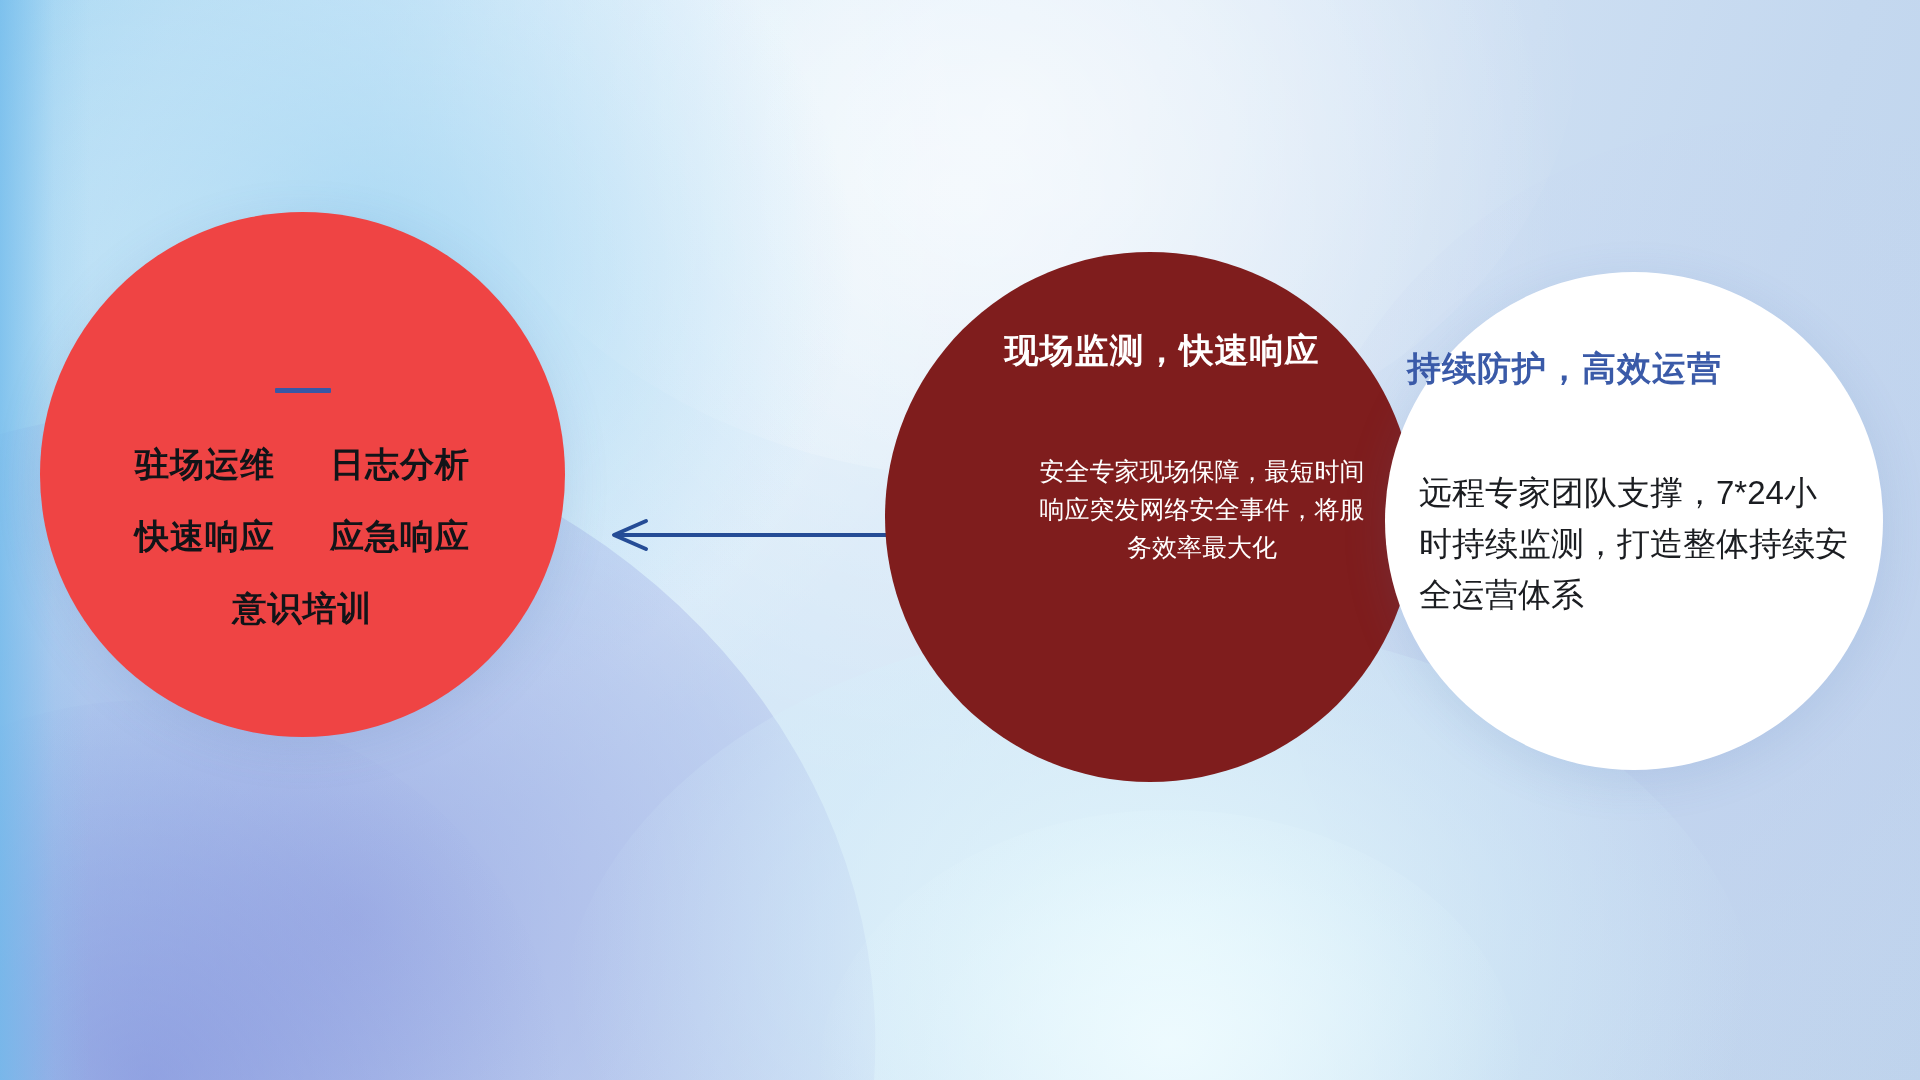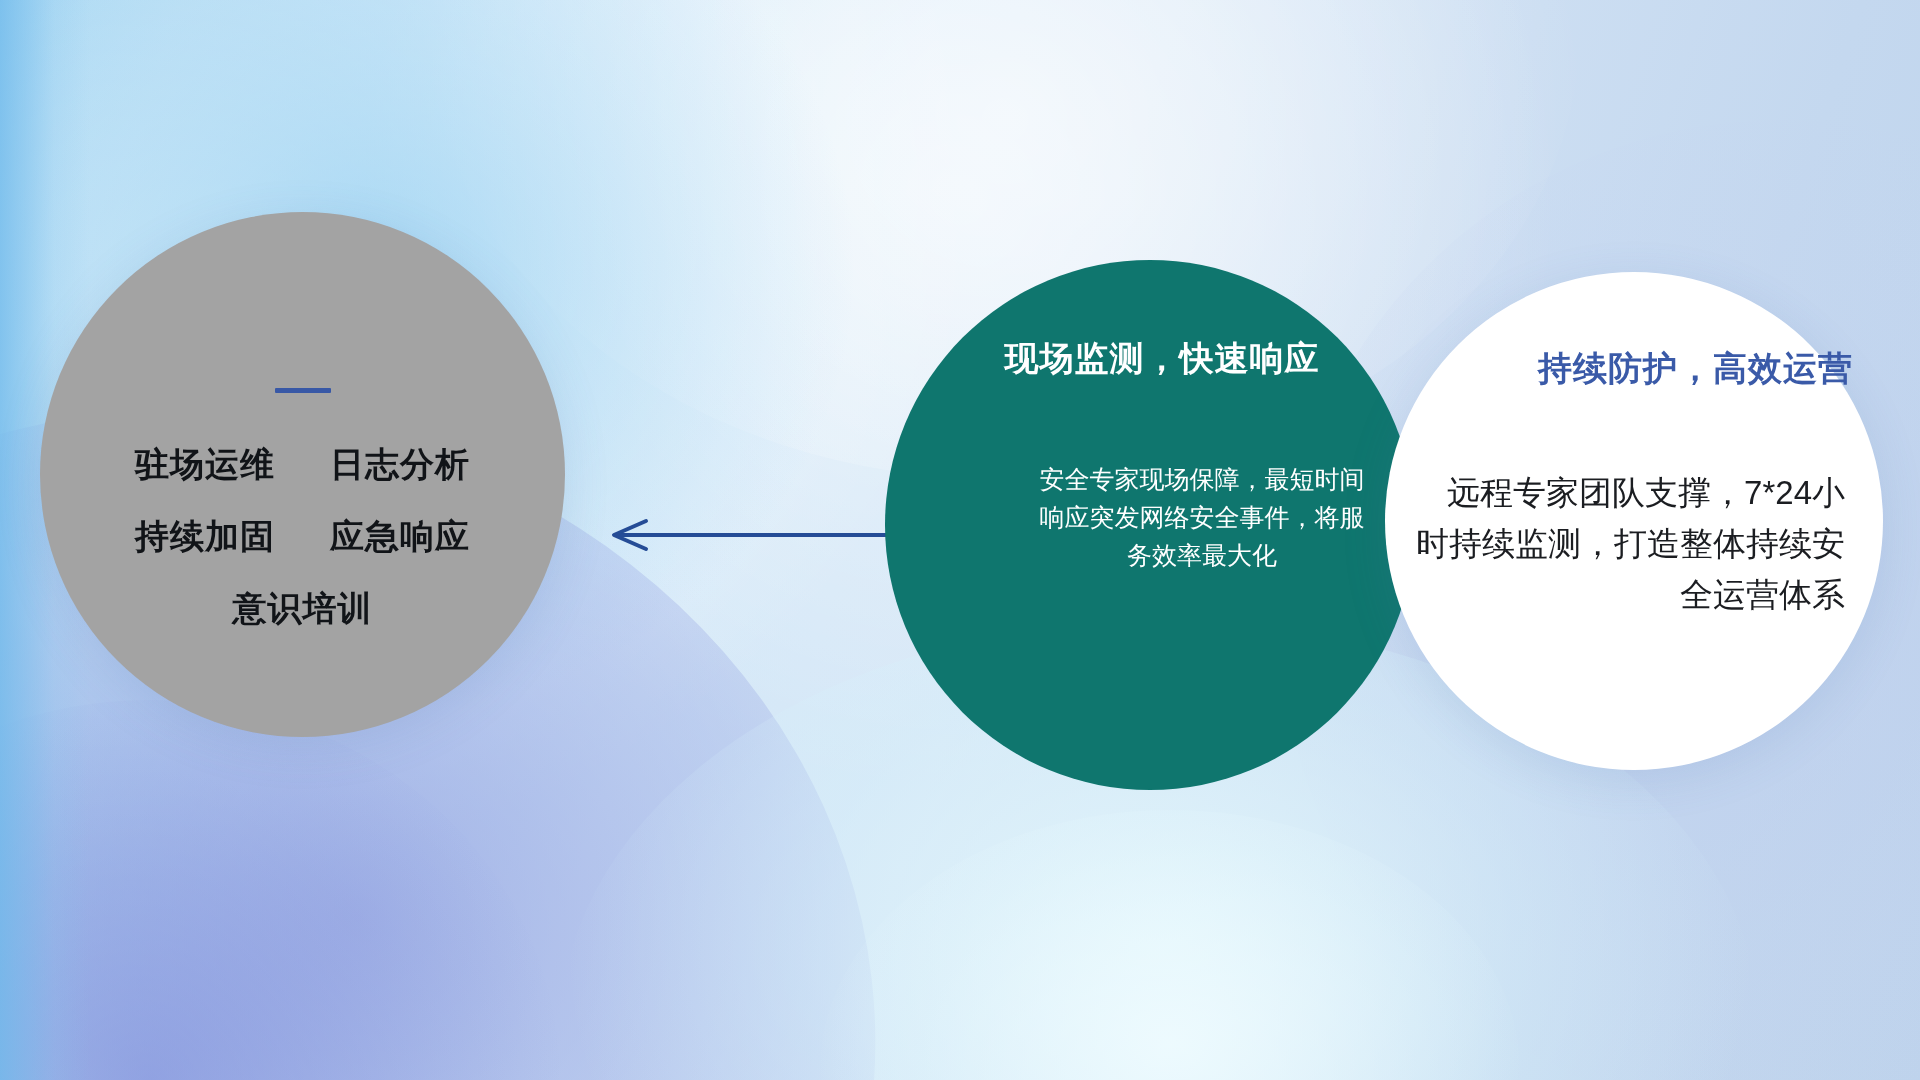--- a/index.html
+++ b/index.html
@@ -73,26 +73,26 @@
   .vignette-l {
     position:absolute; left:0; top:0; width:90px; height:100%;
     background:linear-gradient(90deg, rgba(110,185,235,.75) 0%, rgba(130,195,238,.18) 60%, rgba(150,205,240,0) 100%);
   }
 
   
   .circle { position:absolute; border-radius:50%; }
 
   #circle-left {
     left:40px; top:212px; width:525px; height:525px;
-    background:#a3a3a3;
+    background:#ef4444;
     box-shadow:0 10px 46px rgba(80,120,175,.16);
   }
   #circle-mid {
-    left:885px; top:260px; width:530px; height:530px;
-    background:#0f766e;
+    left:885px; top:252px; width:530px; height:530px;
+    background:#7f1d1d;
     z-index:3;
   }
   #circle-right {
     left:1385px; top:272px; width:498px; height:498px;
     background:#ffffff;
     z-index:4;
     box-shadow:0 10px 46px rgba(80,120,175,.14);
   }
 
   
@@ -124,22 +124,22 @@
   }
   #mid-body {
     margin-top:78px;
     font-size:25px; line-height:1.52;
     width:330px; margin-left:auto; margin-right:8px;
     text-align:center;
   }
 
   
   #right-content {
-    position:absolute; left:0; right:8px; top:74px;
-    text-align:right; padding:0 22px;
+    position:absolute; left:0; right:0; top:74px;
+    text-align:left; padding:0 22px;
   }
   #right-title {
     font-size:34px; font-weight:bold; letter-spacing:1px;
     color:#3a5aa8; white-space:nowrap;
   }
   #right-body {
     margin-top:76px;
     font-size:33px; line-height:1.54; color:#1b1d21;
     width:430px; margin:76px auto 0 auto;
   }
@@ -174,21 +174,21 @@
   <div id="left-content">
     <div class="dash"></div>
 
     <div class="kw-row">
       <span>驻场运维</span>
       <span class="gap"></span>
       <span>日志分析</span>
     </div>
 
     <div class="kw-row">
-      <span>持续加固</span>
+      <span>快速响应</span>
       <span class="gap"></span>
       <span>应急响应</span>
     </div>
 
     <div class="kw-row">
       <span>意识培训</span>
     </div>
   </div>
 </div>
 

